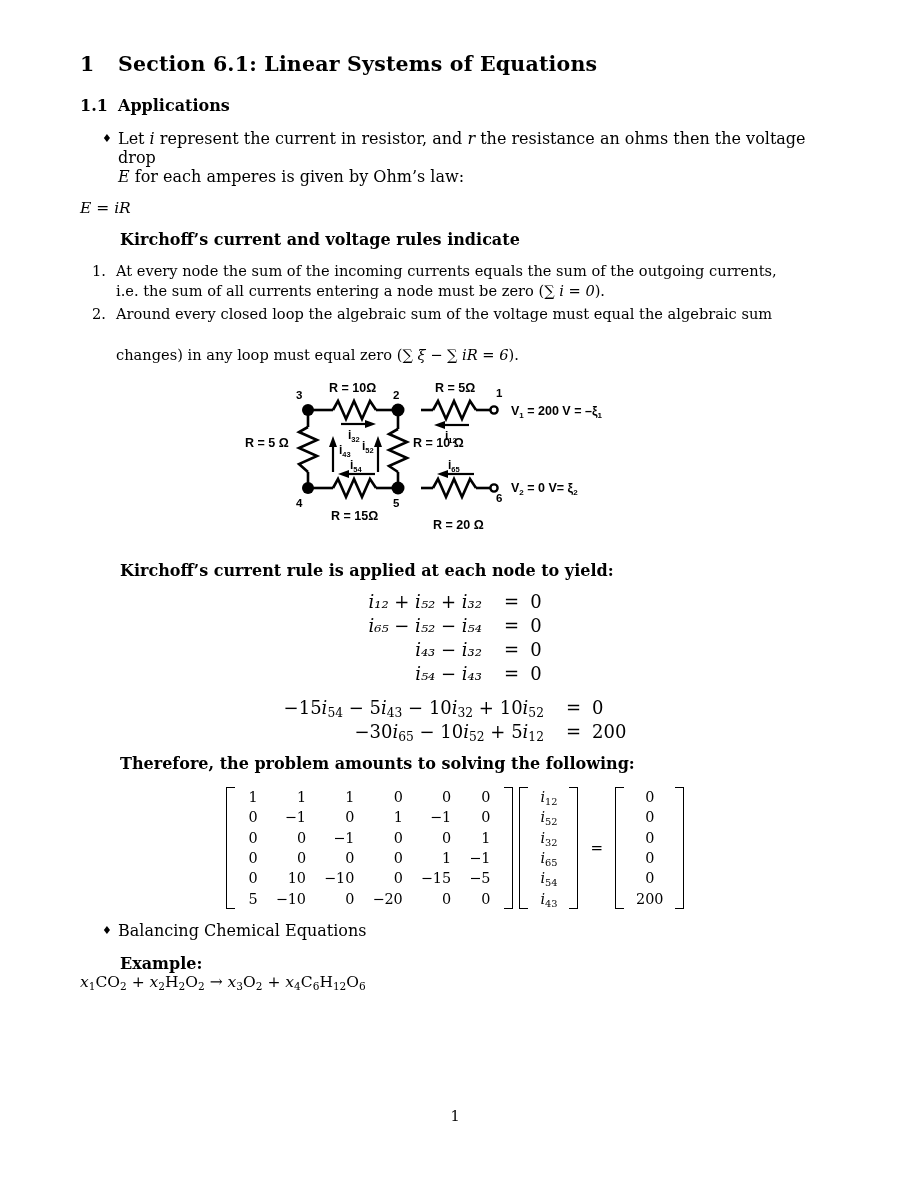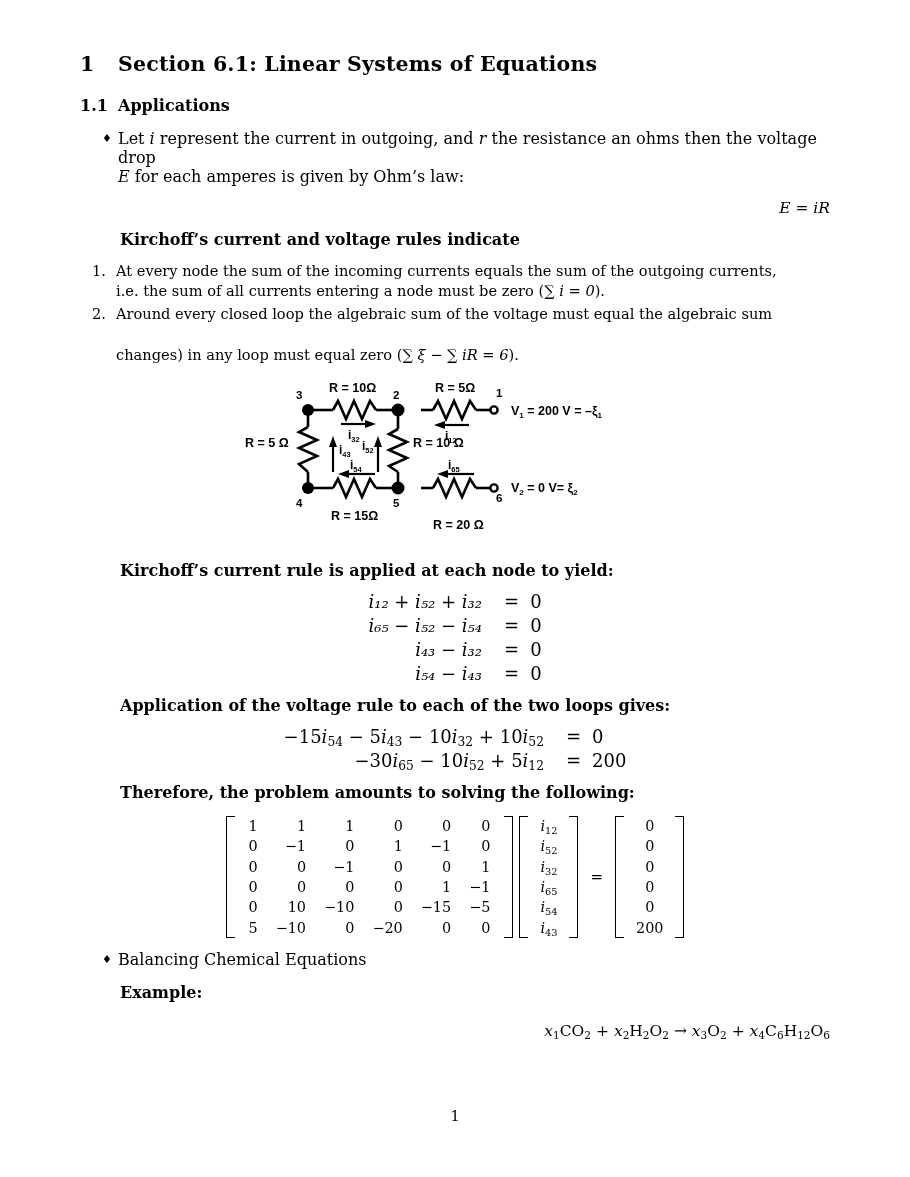--- a/index.html
+++ b/index.html
@@ -64,21 +64,21 @@
     font-size: 11px;
     line-height: 1.55;
     padding-top: 1px;
   }
   .bullet-body { flex: 1 1 auto; }
 
   .indent { margin-left: 40px; font-weight: bold; }
   .indent2 { margin-left: 62px; }
 
   .display {
-    text-align: right;
+    text-align: left;
     margin: 13px 0 13px 0;
     font-size: 15.5px;
   }
 
   .ol {
     margin: 12px 0 12px 0;
     padding: 0;
     list-style: none;
   }
   .ol > li {
@@ -188,21 +188,21 @@
     </div>
 
     <div class="h2">
       <span class="num">1.1</span>
       <span>Applications</span>
     </div>
 
     <div class="bullet-item">
       <span class="bullet-mark">♦</span>
       <span class="bullet-body">
-        <span>Let </span><span class="mi">i</span><span> represent the current in outgoing, and </span><span class="mi">r</span><span> the resistance an ohms then the voltage drop</span><br>
+        <span>Let </span><span class="mi">i</span><span> represent the current in resistor, and </span><span class="mi">r</span><span> the resistance an ohms then the voltage drop</span><br>
         <span class="mi">E</span><span> for each amperes is given by Ohm’s law:</span>
       </span>
     </div>
 
     <div class="display math">
       <span class="mi">E = iR</span>
     </div>
 
     <div class="indent">
       <span>Kirchoff’s current and voltage rules indicate</span>
@@ -345,23 +345,20 @@
           <td class="rhs">0</td>
         </tr>
         <tr>
           <td class="lhs"><span class="mi">i₅₄ − i₄₃</span></td>
           <td class="rel">=</td>
           <td class="rhs">0</td>
         </tr>
       </tbody>
     </table>
 
-    <div class="indent">
-      <span>Application of the voltage rule to each of the two loops gives:</span>
-    </div>
 
     <table class="eqtable math">
       <tbody>
         <tr>
           <td class="lhs">
             <span><span>−</span><span>15</span><span class="mi">i</span><sub>54</sub></span>
             <span> <span>−</span> <span>5</span><span class="mi">i</span><sub>43</sub></span>
             <span> <span>−</span> <span>10</span><span class="mi">i</span><sub>32</sub></span>
             <span> <span>+</span> <span>10</span><span class="mi">i</span><sub>52</sub></span>
           </td>
@@ -501,21 +498,21 @@
 
     <div class="bullet-item" style="margin-top:12px;">
       <span class="bullet-mark">♦</span>
       <span class="bullet-body">Balancing Chemical Equations</span>
     </div>
 
     <div class="indent" style="margin-top:14px;">
       <span>Example:</span>
     </div>
 
-    <div class="display math" style="margin-top:20px;">
+    <div class="display math" style="margin-top:0;">
       <span><span class="mi">x</span><sub>1</sub><span>CO</span><sub>2</sub></span>
       <span>+</span>
       <span><span class="mi">x</span><sub>2</sub><span>H</span><sub>2</sub><span>O</span><sub>2</sub></span>
       <span>→</span>
       <span><span class="mi">x</span><sub>3</sub><span>O</span><sub>2</sub></span>
       <span>+</span>
       <span><span class="mi">x</span><sub>4</sub><span>C</span><sub>6</sub><span>H</span><sub>12</sub><span>O</span><sub>6</sub></span>
     </div>
 
   </div>

